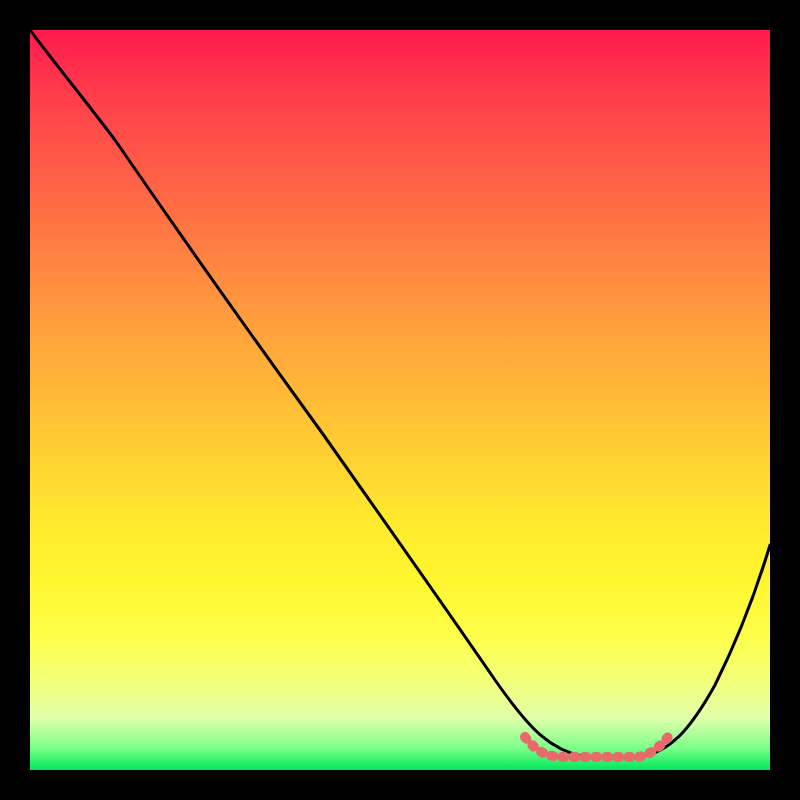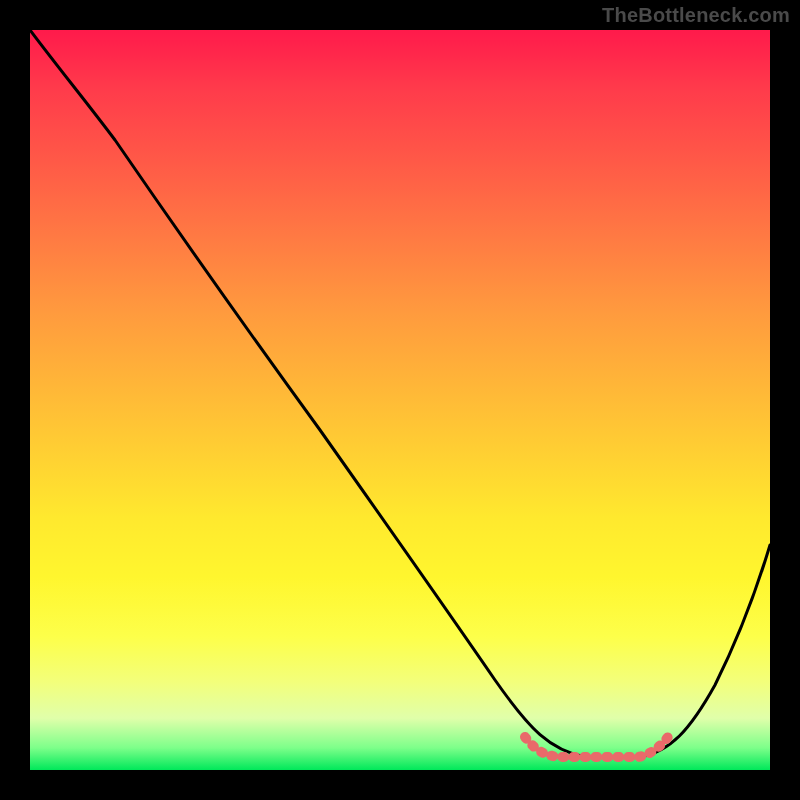--- a/index.html
+++ b/index.html
@@ -62,21 +62,20 @@
     width: 100%;
     height: 100%;
     overflow: visible;
   }
 </style>
 </head>
 <body>
 
 <div class="frame">
 
-  <div class="watermark">TheBottleneck.com</div>
 
   <div class="plot-area">
     <div class="gradient"></div>
 
     <svg class="curve" viewBox="0 0 740 740" preserveAspectRatio="none">
 
       <path d="M 0 0
                C 30 40, 55 70, 85 110
                C 140 190, 210 290, 290 400
                C 350 485, 410 570, 465 650

